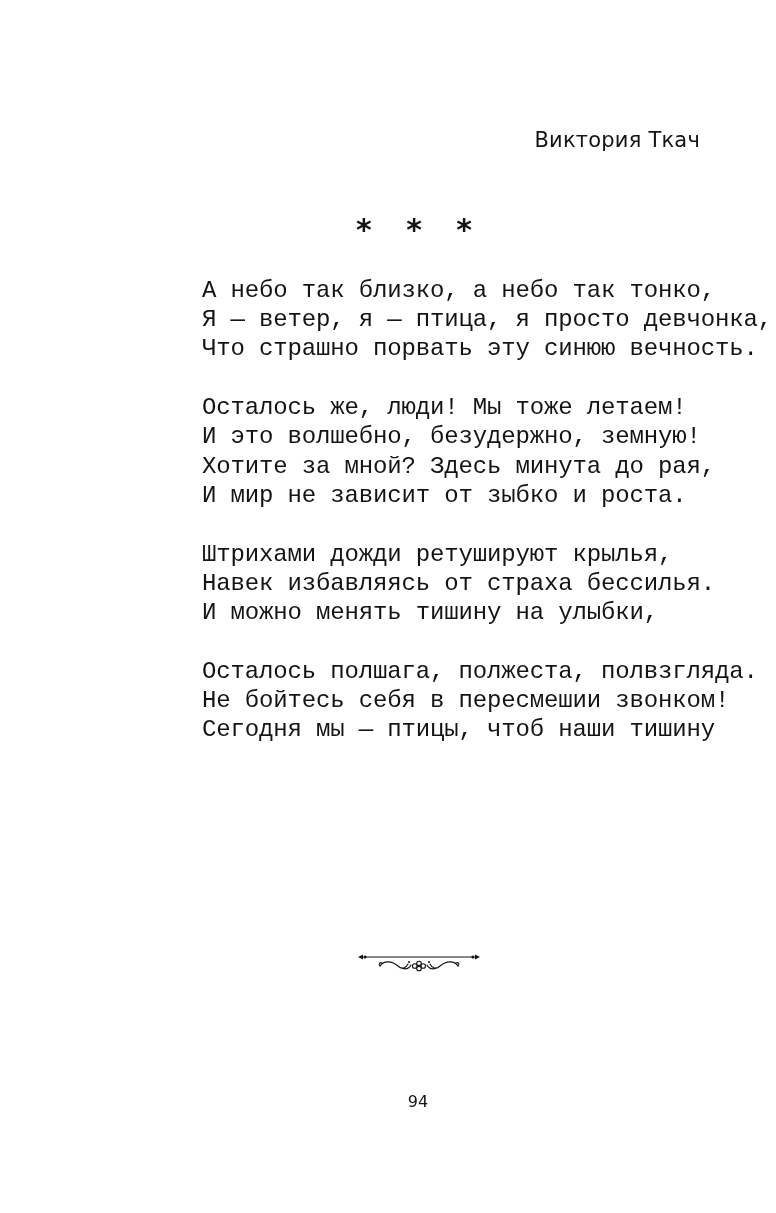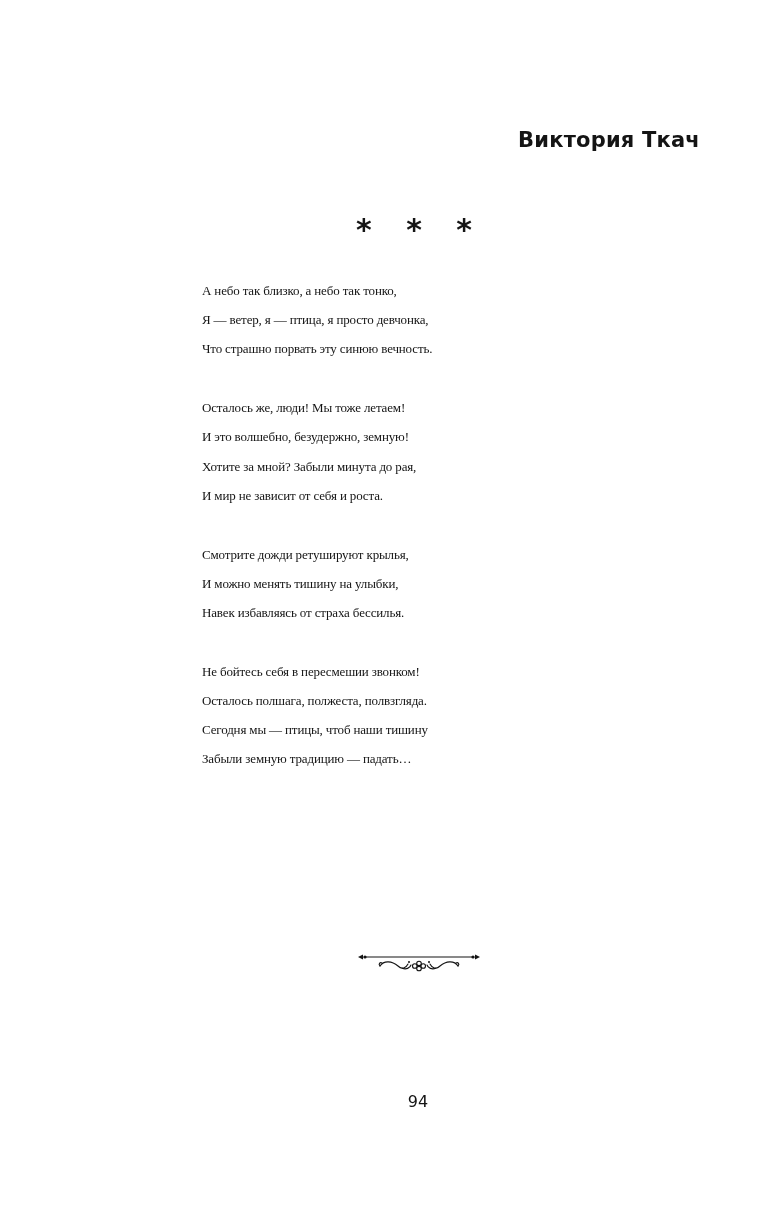--- a/index.html
+++ b/index.html
@@ -13,21 +13,21 @@
       position: relative;
       overflow: hidden;
       font-family: "DejaVu Sans", "Liberation Sans", sans-serif;
       color: #141414;
     }
     .author {
       position: absolute;
       right: 76px;
       top: 128px;
       font-family: "DejaVu Sans", sans-serif;
-      font-weight: bold;
+      font-weight: normal;
       font-size: 21px;
       letter-spacing: 0.2px;
       white-space: nowrap;
       margin: 0;
     }
     .asterisks {
       position: absolute;
       left: 0;
       width: 840px;
       top: 212px;
@@ -35,24 +35,24 @@
       font-family: "DejaVu Sans", sans-serif;
       font-weight: bold;
       font-size: 30px;
       letter-spacing: 12px;
       margin: 0;
     }
     .poem {
       position: absolute;
       left: 202px;
       top: 276px;
-      font-size: 13px;
+      font-size: 24px;
       line-height: 29.2px;
       white-space: nowrap;
-      font-family: Liberation Serif, serif;
+      font-family: Liberation Mono, monospace;
       letter-spacing: -0.15px;
     }
     .stanza {
       margin: 0 0 29.6px 0;
     }
     .line {
       display: block;
     }
     .ornament {
       position: absolute;
@@ -81,33 +81,32 @@
 
 <div class="poem">
   <div class="stanza">
     <span class="line">А небо так близко, а небо так тонко,</span>
     <span class="line">Я — ветер, я — птица, я просто девчонка,</span>
     <span class="line">Что страшно порвать эту синюю вечность.</span>
   </div>
   <div class="stanza">
     <span class="line">Осталось же, люди! Мы тоже летаем!</span>
     <span class="line">И это волшебно, безудержно, земную!</span>
-    <span class="line">Хотите за мной? Забыли минута до рая,</span>
-    <span class="line">И мир не зависит от себя и роста.</span>
+    <span class="line">Хотите за мной? Здесь минута до рая,</span>
+    <span class="line">И мир не зависит от зыбко и роста.</span>
   </div>
   <div class="stanza">
-    <span class="line">Смотрите дожди ретушируют крылья,</span>
+    <span class="line">Штрихами дожди ретушируют крылья,</span>
+    <span class="line">Навек избавляясь от страха бессилья.</span>
     <span class="line">И можно менять тишину на улыбки,</span>
-    <span class="line">Навек избавляясь от страха бессилья.</span>
   </div>
   <div class="stanza">
+    <span class="line">Осталось полшага, полжеста, полвзгляда.</span>
     <span class="line">Не бойтесь себя в пересмешии звонком!</span>
-    <span class="line">Осталось полшага, полжеста, полвзгляда.</span>
     <span class="line">Сегодня мы — птицы, чтоб наши тишину</span>
-    <span class="line">Забыли земную традицию — падать…</span>
   </div>
 </div>
 
 <div class="ornament">
   <svg width="126" height="22" viewBox="0 0 126 22" xmlns="http://www.w3.org/2000/svg">
     <g fill="none" stroke="#141414" stroke-width="1.1" stroke-linecap="round">
       <line x1="8" y1="5" x2="118" y2="5"></line>
       <path d="M24 14 C 28 8, 36 9, 42 14 C 46 18, 50 16, 52 12"></path>
       <path d="M102 14 C 98 8, 90 9, 84 14 C 80 18, 76 16, 74 12"></path>
       <path d="M24 14 C 22 12, 24 10, 26 11"></path>

